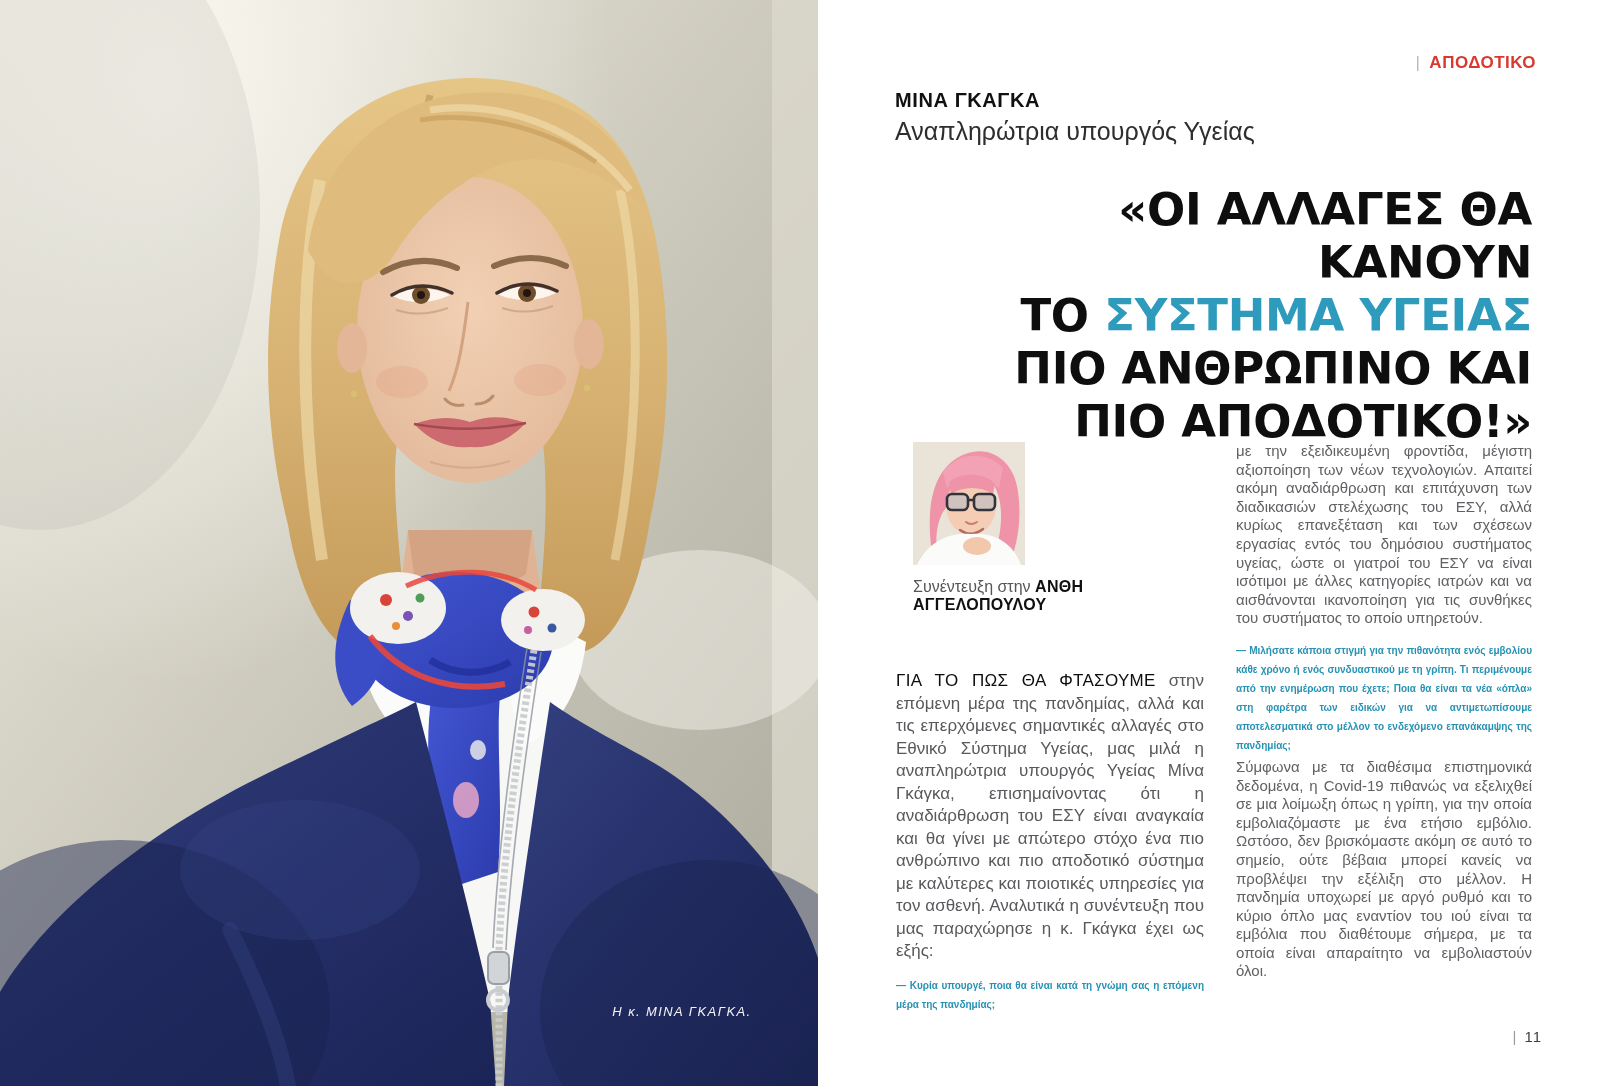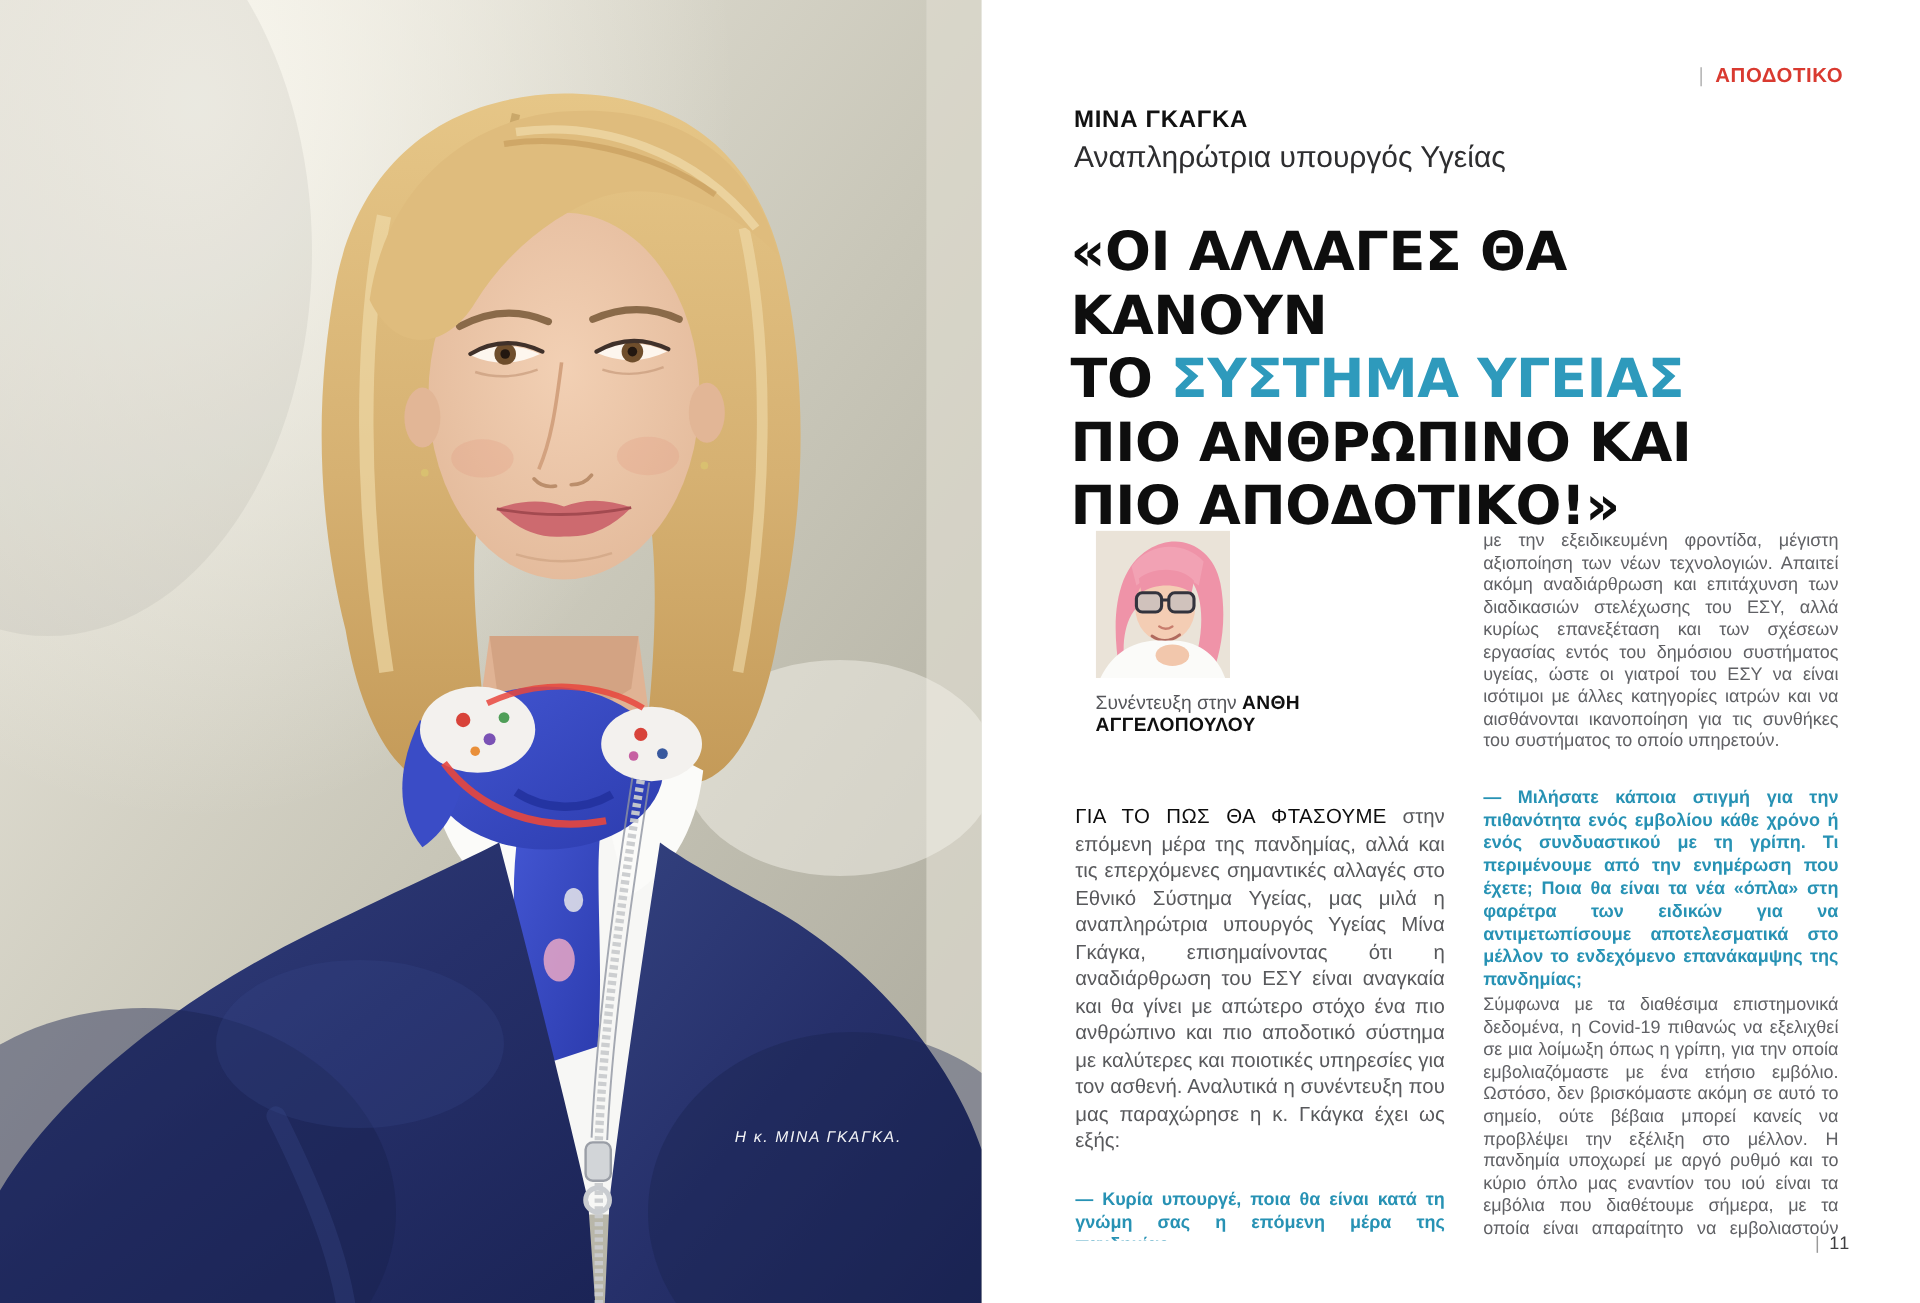--- a/index.html
+++ b/index.html
@@ -4,44 +4,44 @@
 <style>
   html,body{margin:0;padding:0;background:#ffffff;}
   .spread{
     position:relative;width:1600px;height:1086px;background:#ffffff;overflow:hidden;
     font-family:"Liberation Sans","DejaVu Sans",sans-serif;
   }
   
   .photo-page{position:absolute;left:0;top:0;width:818px;height:1086px;overflow:hidden;}
   .photo-page svg{display:block;}
   .photo-caption{
-    position:absolute;left:592px;top:940px;width:180px;text-align:center;
+    position:absolute;left:592px;top:1004px;width:180px;text-align:center;
     color:#ffffff;font-size:13px;font-style:italic;letter-spacing:1.4px;opacity:.95;
   }
   
   .kicker{position:absolute;top:53px;right:64px;font-size:17px;font-weight:bold;letter-spacing:.5px;}
   .kicker .bar{color:#b9b9b9;font-weight:400;margin-right:9px;}
   .kicker .label{color:#d93a30;}
   .masthead{position:absolute;left:895px;top:84px;}
   .masthead .name{font-size:20px;font-weight:bold;color:#111;letter-spacing:.6px;line-height:32px;}
   .masthead .role{font-size:25px;font-weight:400;color:#2e2e30;line-height:31px;}
   .headline{position:absolute;left:892px;top:183px;width:640px;
     font-size:45px;line-height:53px;font-weight:800;color:#0e0e0e;letter-spacing:-.3px;
-    font-family:"DejaVu Sans","Liberation Sans",sans-serif;}
+    font-family:"DejaVu Sans","Liberation Sans",sans-serif;text-align:right;}
   .headline .accent{color:#2e9abc;}
   
   .col{position:absolute;top:442px;max-height:592px;overflow:hidden;}
   .col-left{left:896px;width:308px;}
   .col-right{left:1236px;width:296px;}
   .avatar{width:112px;height:123px;margin-left:17px;overflow:hidden;}
   .byline{margin:13px 0 0 17px;font-size:16px;color:#55565a;}
   .byline .author{font-weight:bold;color:#101010;letter-spacing:.3px;}
   .intro{margin-top:56px;font-size:17px;line-height:22.5px;color:#58595c;text-align:justify;}
   .intro .lead{font-weight:normal;color:#0d0d0d;letter-spacing:.3px;}
-  .question{margin-top:27px;font-size:15px;line-height:19px;font-weight:bold;color:#2792b4;text-align:justify;}
+  .question{margin-top:13px;font-size:10px;line-height:19px;font-weight:bold;color:#2792b4;text-align:justify;}
   .answer{margin-top:3px;font-size:15px;line-height:18.6px;color:#606165;text-align:justify;}
   .col-right .answer:first-child{margin-top:0;}
   .page-footer{position:absolute;right:58px;top:1028px;font-size:15px;letter-spacing:1px;}
   .page-footer .bar{color:#9a9a9a;margin-right:7px;}
   .page-footer .num{color:#3f3f41;}
   p{margin:0;}
 </style>
 </head>
 <body>
 

